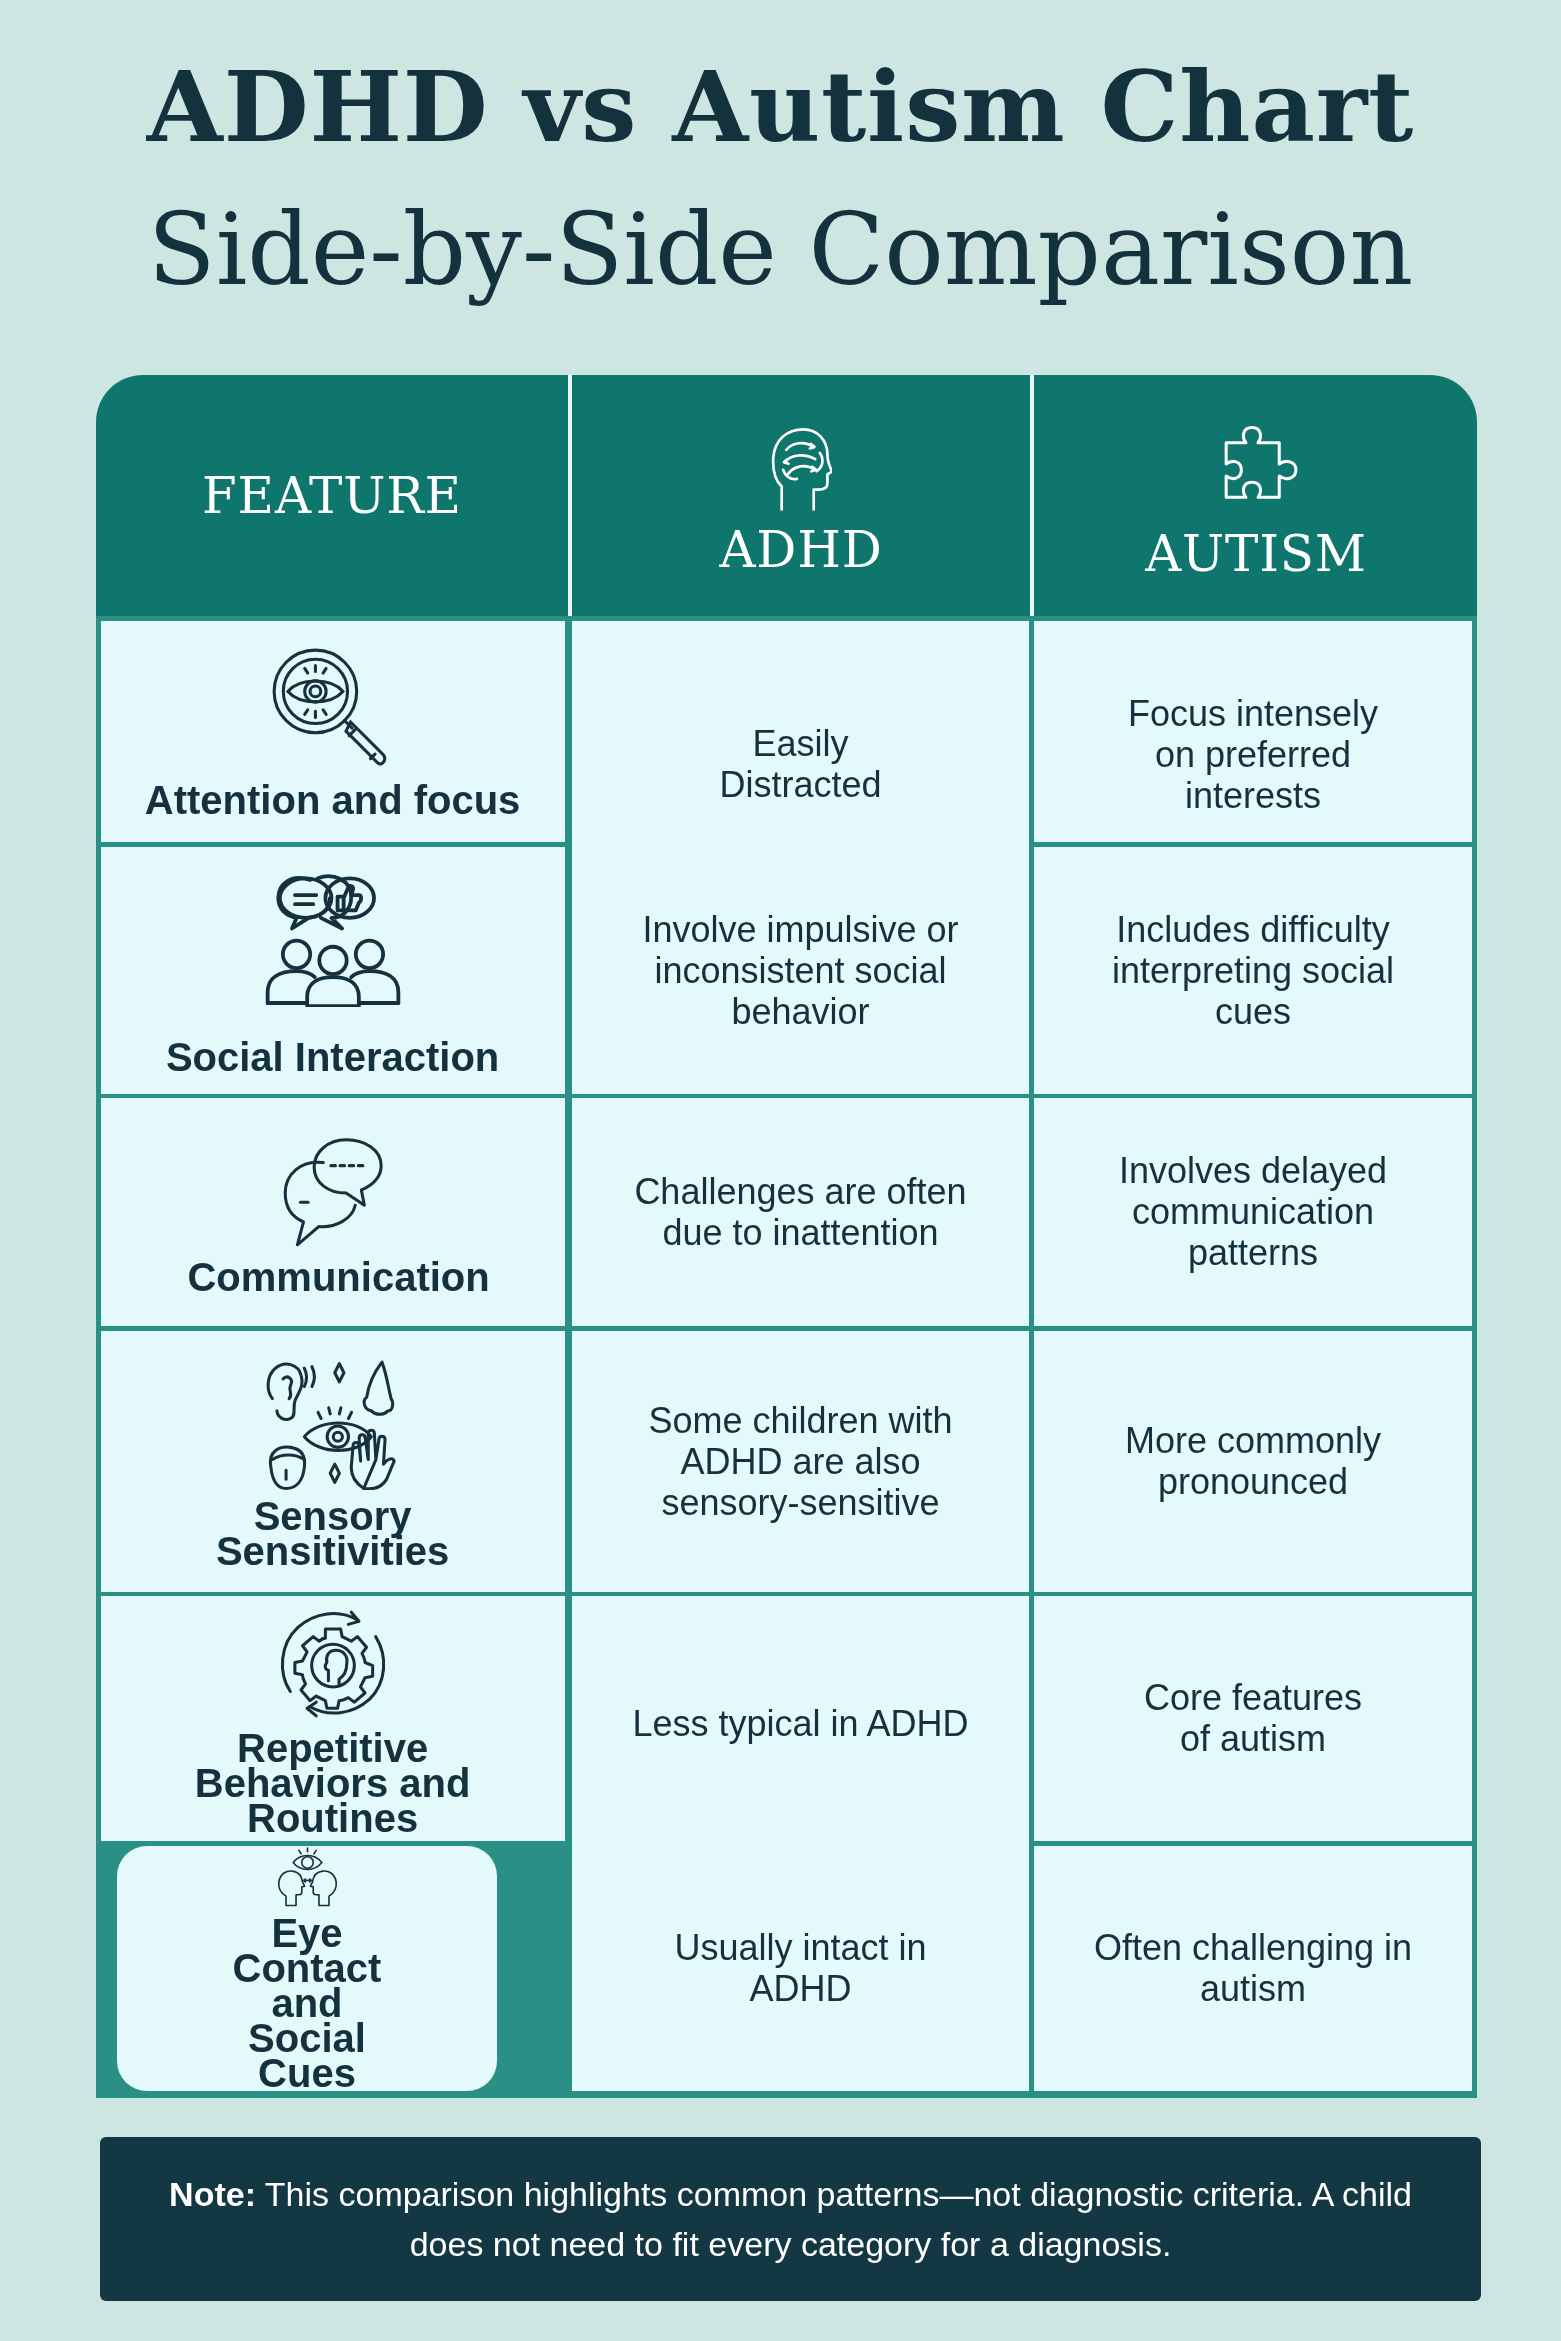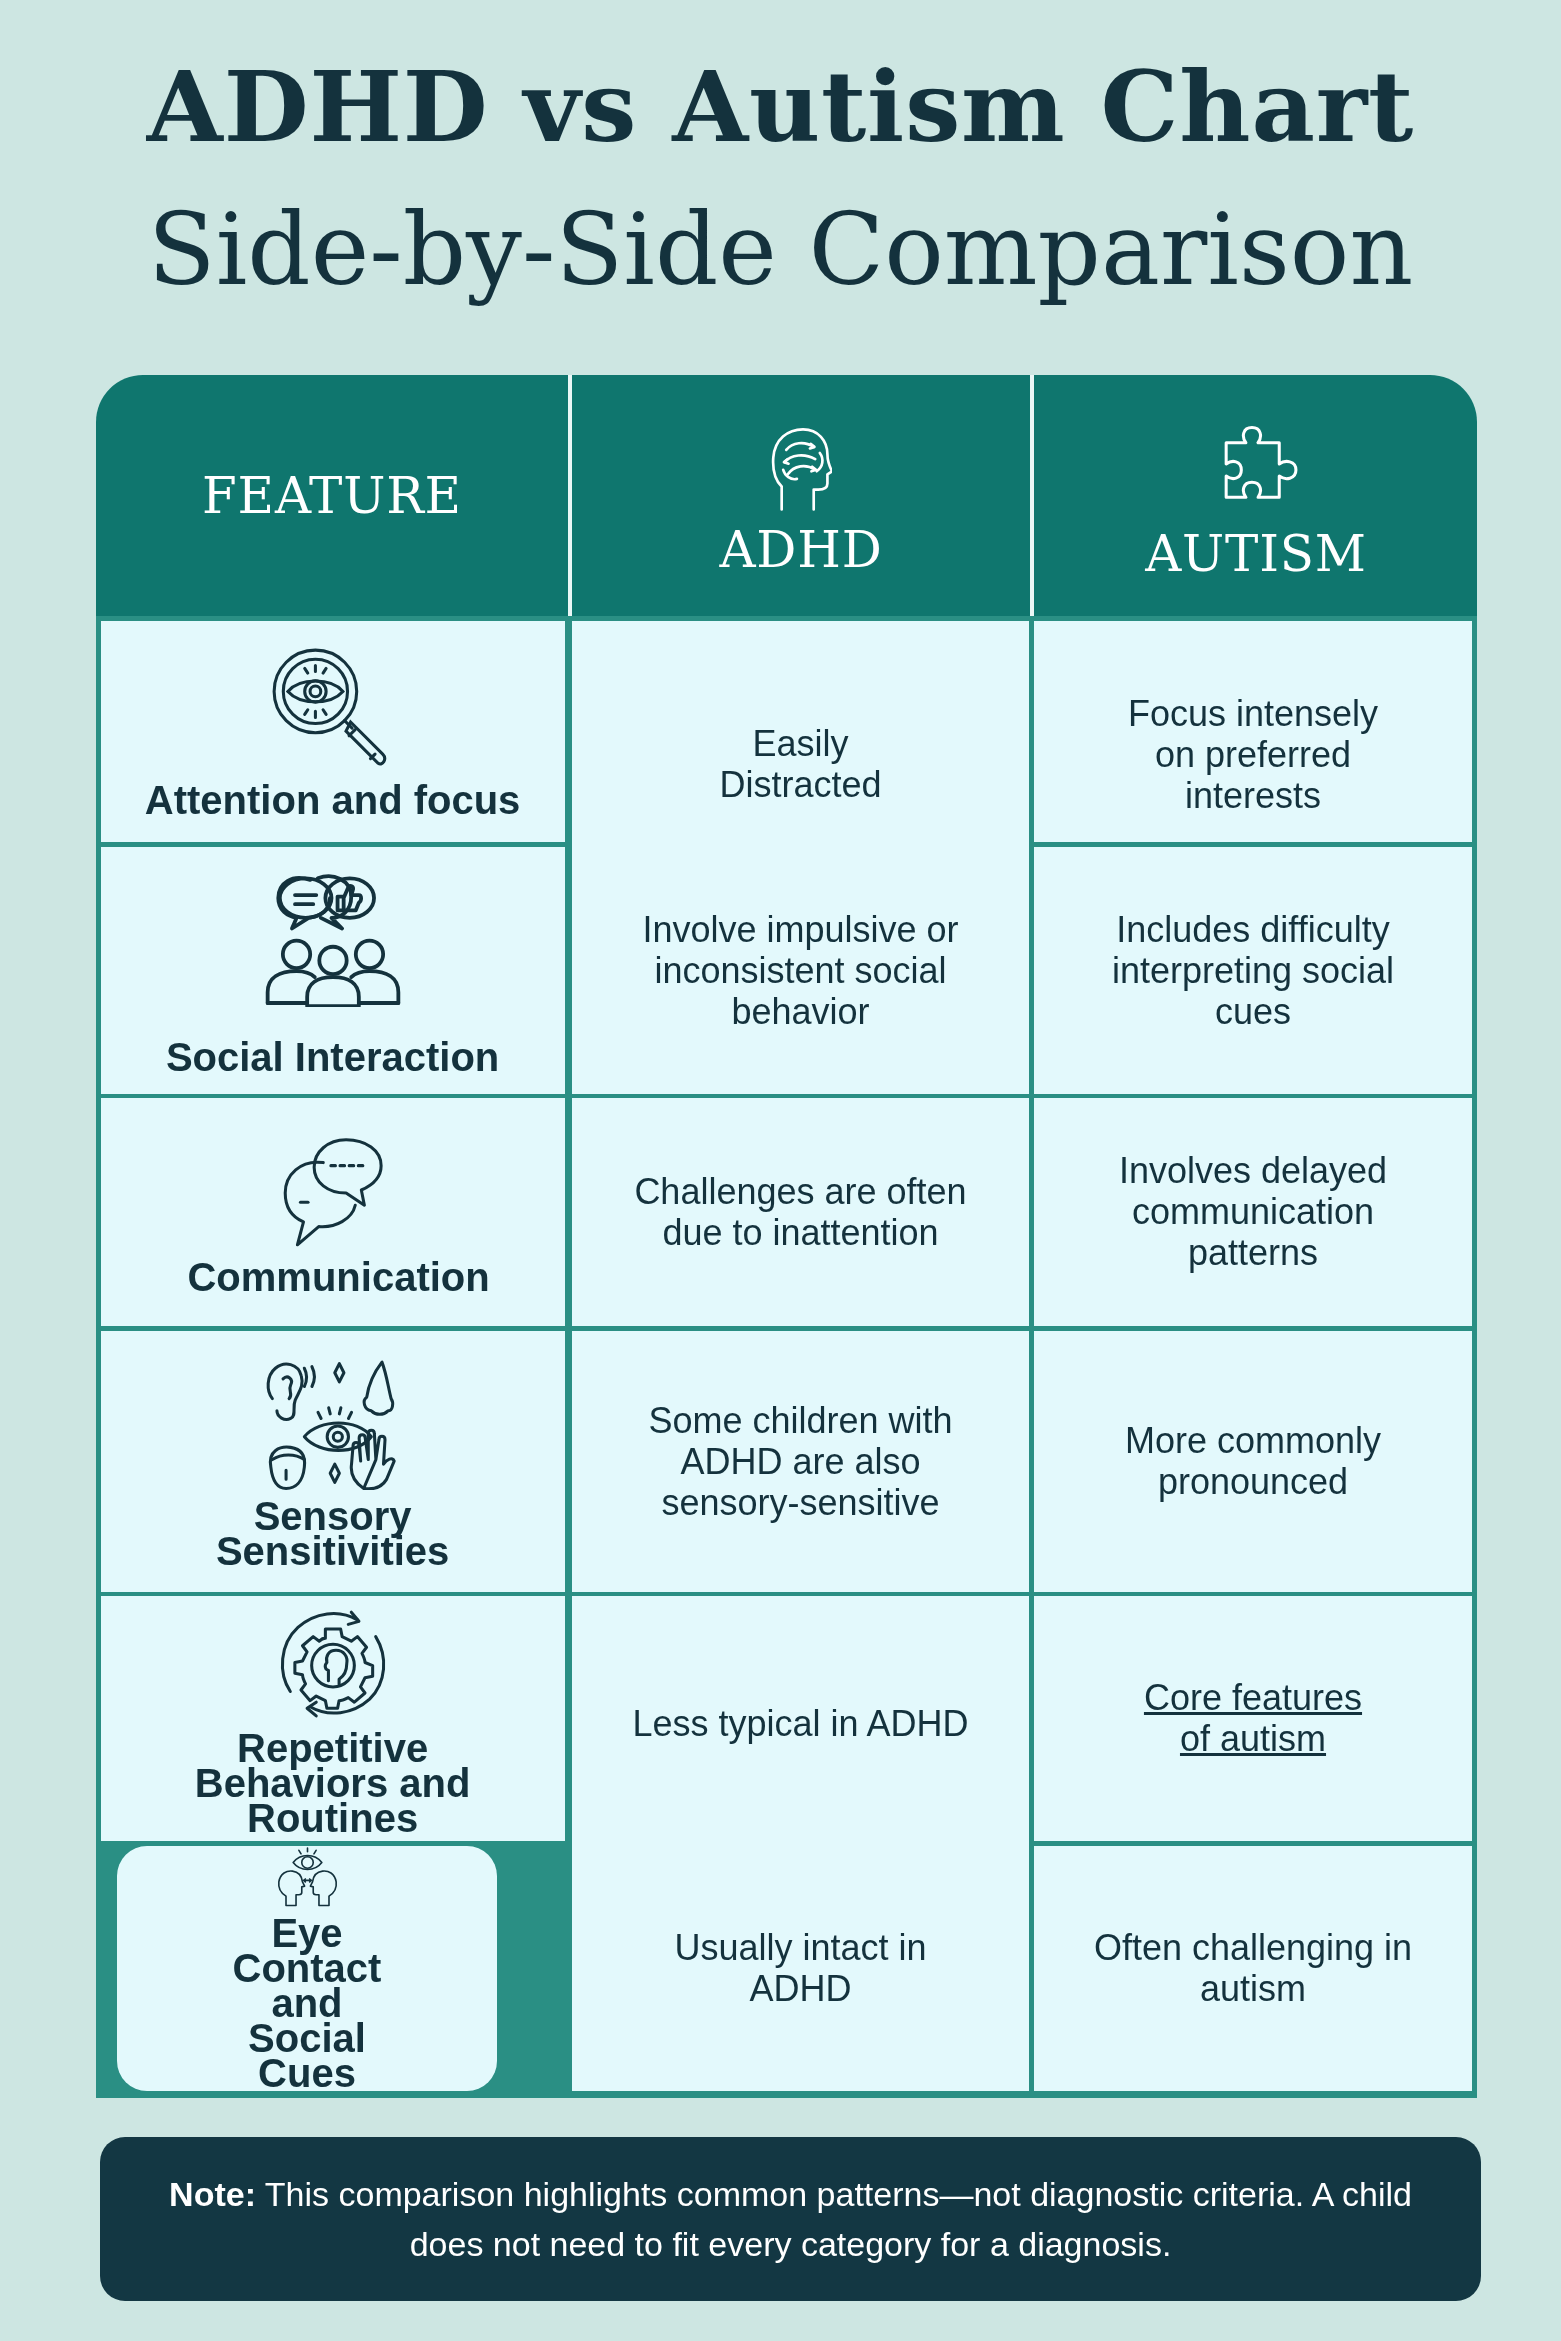--- a/index.html
+++ b/index.html
@@ -45,21 +45,21 @@
   .cell {
     position:absolute; top:4.6px; background:#E3F9FC;
     display:flex; flex-direction:column; align-items:center; justify-content:center;
     text-align:center; color:#14323D; box-sizing:border-box;
   }
   .cell .txt { font-size:36px; line-height:41px; padding:0 23px; }
   .feat .ftxt { font-size:40px; line-height:35px; margin-top:9.1px; padding:0 15.2px;font-weight:bold; }
   .feat svg { display:block; }
   .note {
     position:absolute; left:100px; top:2137px; width:1381px; height:164px;
-    background:#133743; border-radius:25px;
+    background:#133743; border-radius:6px;
     display:flex; align-items:center; justify-content:center; text-align:center;
     color:#FFFFFF; font-size:34px; line-height:50px; box-sizing:border-box; padding:0 46px;
   }
   .note b { font-weight:bold; }
 </style>
 </head>
 <body>
 
 <div class="title">ADHD vs Autism Chart</div>
 <div class="subtitle">Side-by-Side Comparison</div>
@@ -201,21 +201,21 @@
           <path d="M70 38 H90 L92 48 C96 50 100 52 104 54 L112 48 L124 62 L118 70 C120 74 122 78 122 82 L132 86 V100 L122 102 C120 106 118 110 116 114 L122 122 L108 134 L100 128 C96 130 92 132 88 132 L86 142 H72 L70 132 C66 130 62 128 58 126 L50 132 L38 118 L44 110 C42 106 40 102 40 98 L30 96 V82 L40 80 C42 76 44 72 46 68 L40 60 L54 48 L62 54 C64 52 68 50 70 50 Z"></path>
           <circle cx="80" cy="86" r="28"></circle>
           <path d="M84 66 C74 66 70 74 72 82 C68 86 70 92 74 92 L74 106 M84 66 C94 66 100 74 98 84 C98 94 94 100 88 104 V110"></path>
         </svg>
         <span class="ftxt" style="padding:0 61px;">Repetitive Behaviors and Routines</span>
       </div>
       <div class="cell" style="left:476px;width:457px;height:256px;">
         <span class="txt" style="padding:0 15.2px;">Less typical in ADHD</span>
       </div>
       <div class="cell" style="left:938px;width:438px;height:245px;">
-        <span class="txt" style="padding:0 91px;text-decoration:underline;">Core features of autism</span>
+        <span class="txt" style="padding:0 91px;">Core features of autism</span>
       </div>
     </div>
 
     <div class="row" style="top:1225px;height:257px;">
       <div class="cell feat" style="left:21px;width:380px;height:245px;border-radius:30px;">
         <svg width="137" height="130" viewBox="0 0 180 170" fill="none" stroke="#14323D" stroke-width="4.5" stroke-linecap="round" stroke-linejoin="round">
           <path d="M90 6 V16 M66 12 L72 22 M114 12 L108 22"></path>
           <path d="M50 46 C70 20 110 20 130 46 C110 72 70 72 50 46 Z"></path>
           <circle cx="90" cy="46" r="16"></circle>
           <path d="M30 166 V140 C14 130 8 116 10 100 C14 76 32 68 48 70 C64 72 74 84 76 100 L82 112 L74 114 V130 C74 134 70 136 66 136 H58 V166 Z"></path>

